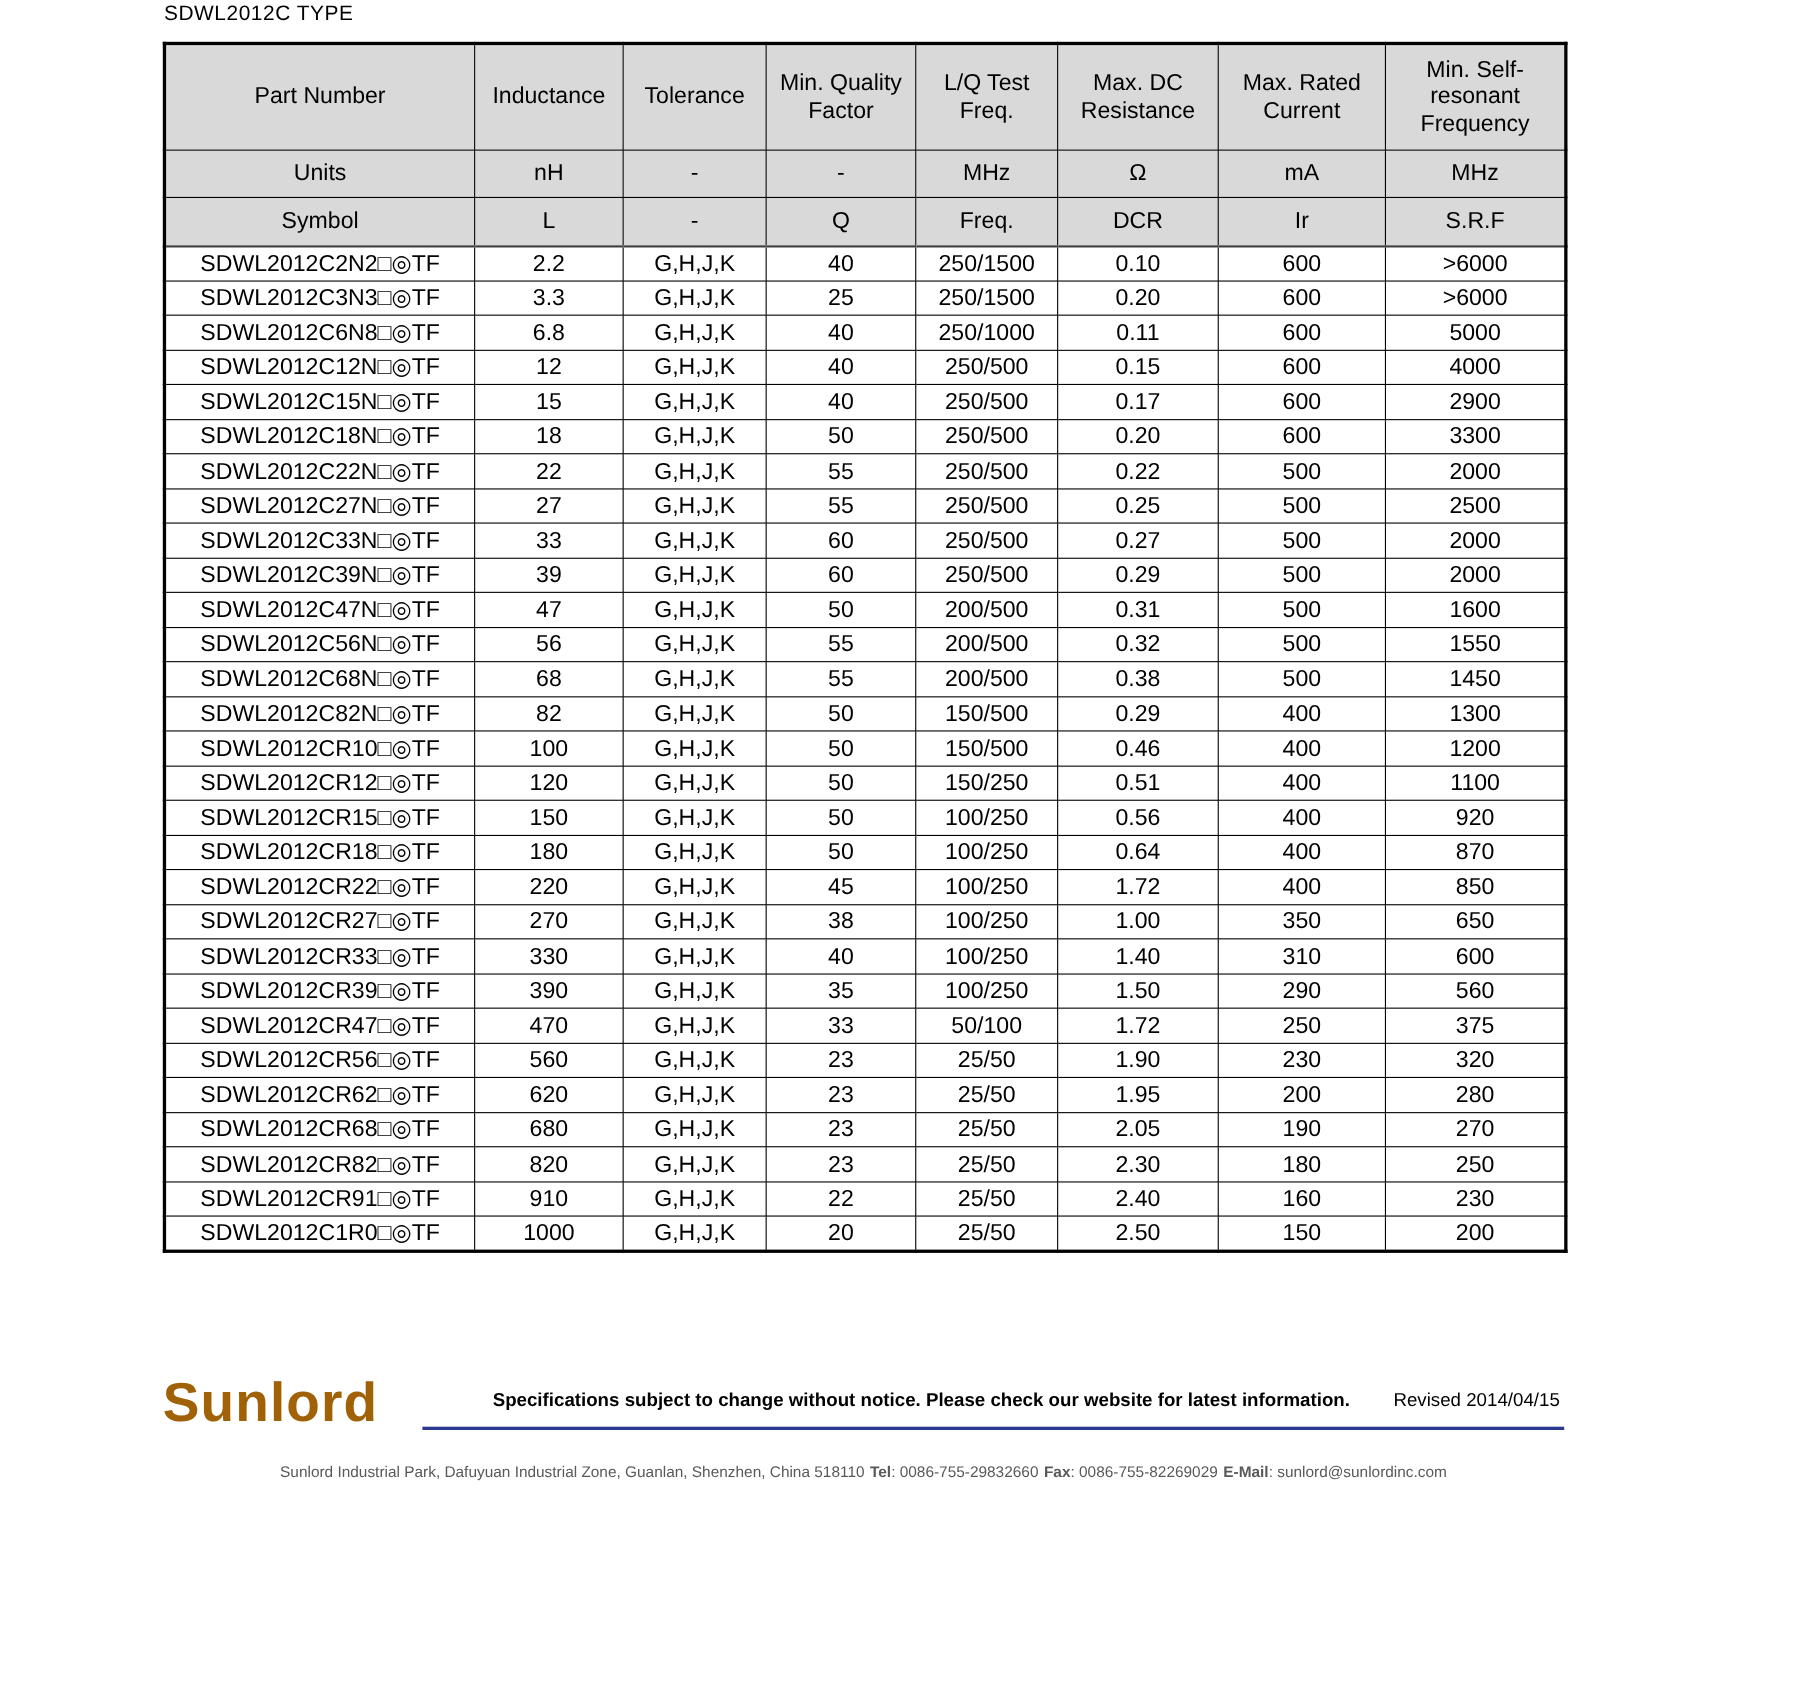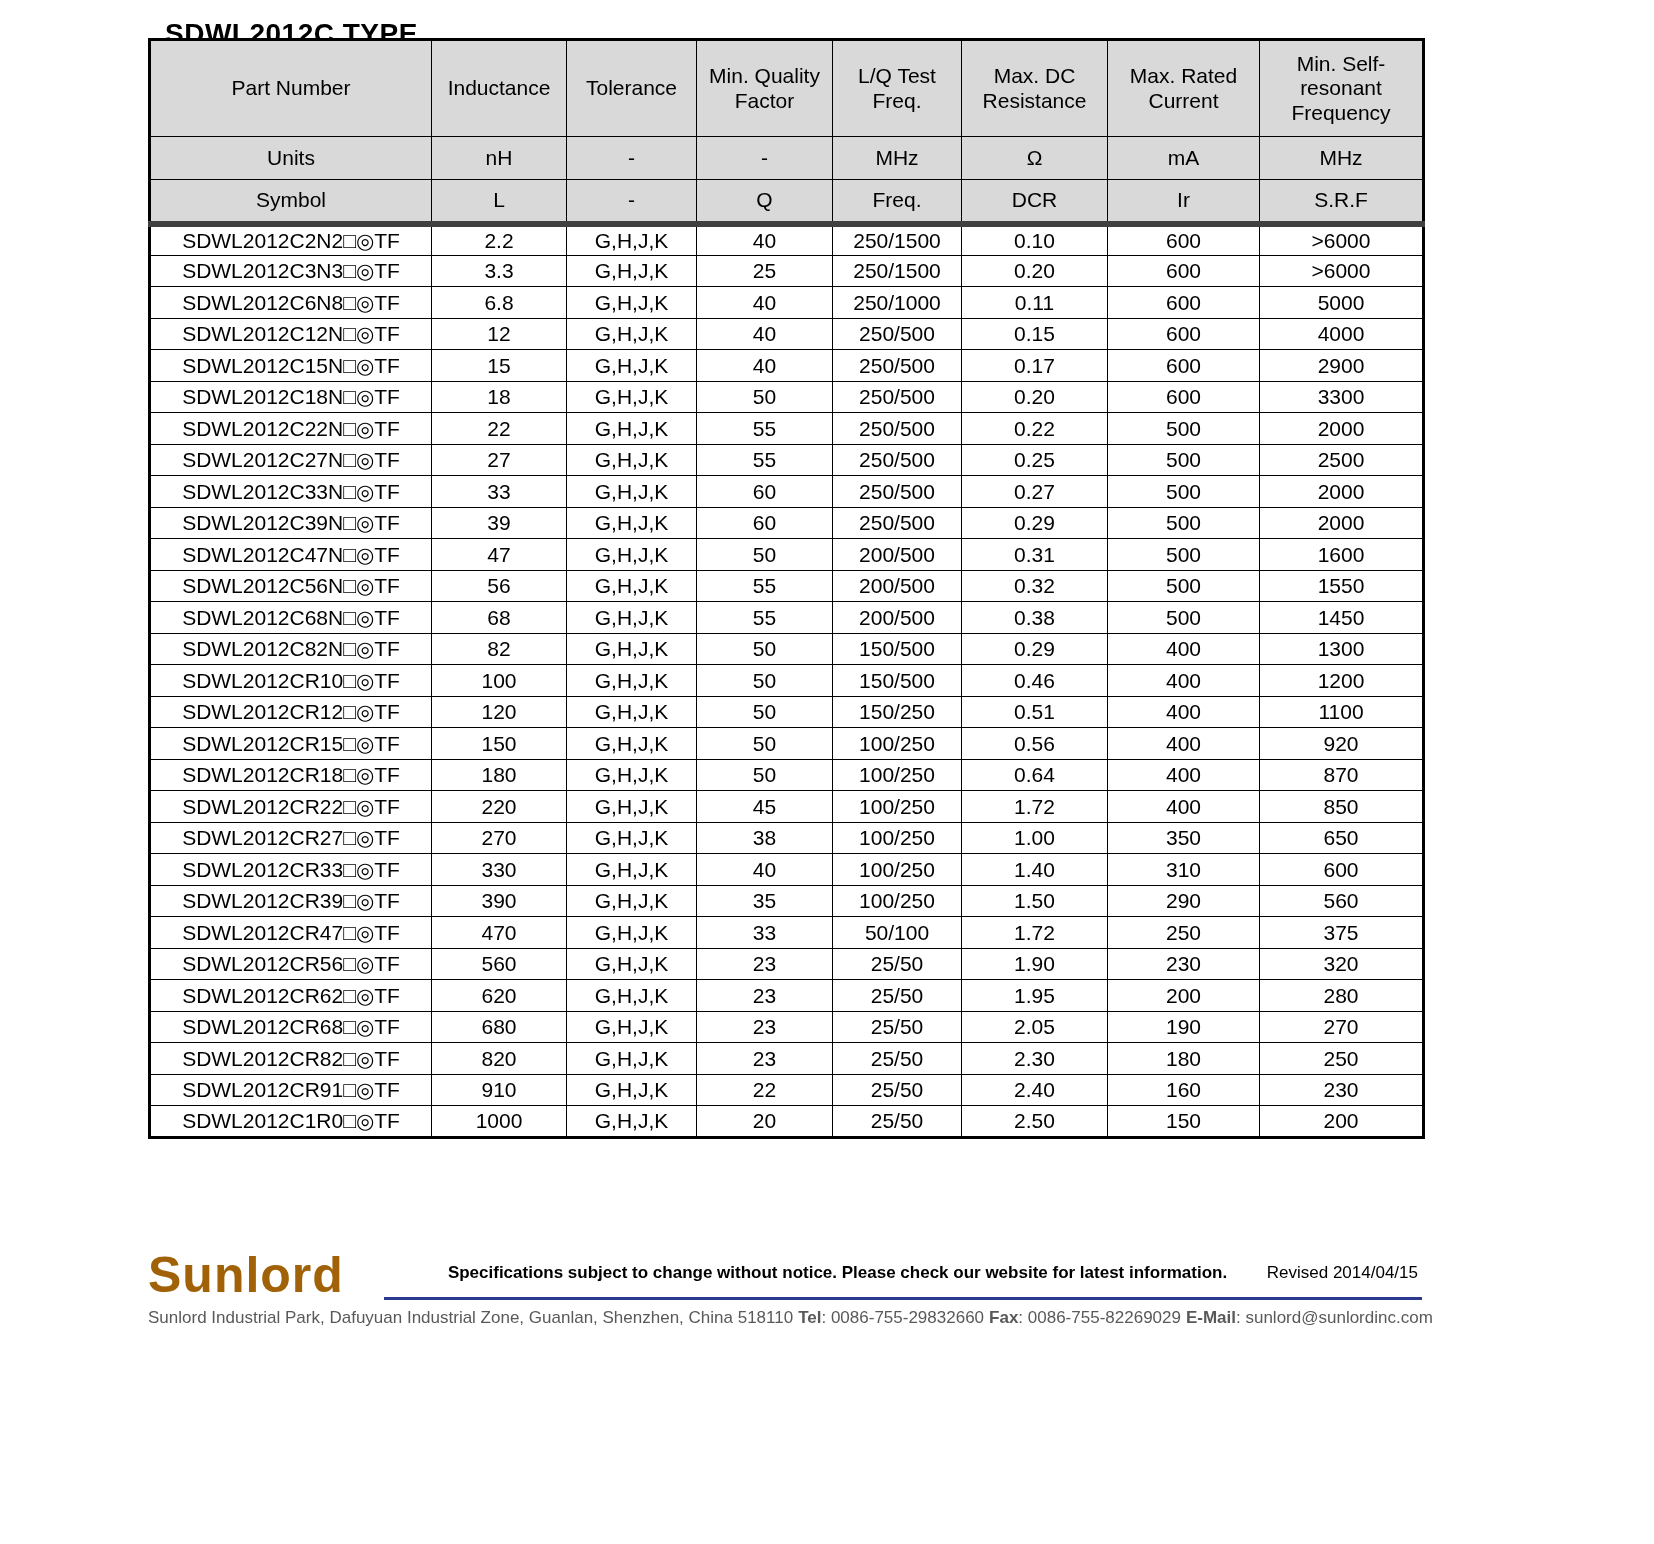--- a/index.html
+++ b/index.html
@@ -2,54 +2,54 @@
 <html><head>
 <meta charset="utf-8">
 <style>
   * { box-sizing: border-box; }
   html, body { margin: 0; padding: 0; background: #fff; }
   body { font-family: "Liberation Sans", "DejaVu Sans", sans-serif; color: #000; }
 
   .page { position: relative; width: 1654px; height: 1544px; background: #fff; overflow: hidden; }
 
   .title {
-    position: absolute; left: 149px; top: 2px; margin: 16px;
-    font-size: 28px; font-weight: bold; letter-spacing: 0.5px; color: #000;
+    position: absolute; left: 149px; top: 2px; margin: 0;
+    font-size: 19px; font-weight: normal; letter-spacing: 0.5px; color: #000;
   }
 
   .spec-table {
     position: absolute; left: 148px; top: 38px; width: 1274px;
     border-collapse: collapse; table-layout: fixed;
     border: 3px solid #000;
   }
   .spec-table td {
     border: 1px solid #000; text-align: center; vertical-align: middle;
     padding: 0 2px; font-size: 21px; line-height: 1.15; overflow: hidden;
     color: #000;
   }
   .head-row td   { background: #d9d9d9; height: 97px; }
   .units-row td  { background: #d9d9d9; height: 43px; }
-  .symbol-row td { background: #d9d9d9; height: 44px; border-bottom: 6px solid #404040; }
+  .symbol-row td { background: #d9d9d9; height: 44px; border-bottom: 2px solid #404040; }
   .data-row td   { background: #fff; height: 31.5px; line-height: 1; }
 
   .footer { position: absolute; left: 148px; top: 1250px; width: 1274px; }
   .footer-top { display: flex; align-items: flex-end; }
   .logo {
     font-size: 50px; font-weight: bold; color: #a16207; line-height: 1;
     letter-spacing: 1px; padding-right: 40px; white-space: nowrap;
   }
   .note-wrap {
     flex: 1; display: flex; justify-content: space-between; align-items: flex-end;
     border-bottom: 3px solid #2b3990; padding: 0 4px 14px 64px;
   }
   .note { font-size: 17px; font-weight: bold; color: #000; }
   .revised { font-size: 17px; font-weight: normal; color: #000; margin-left: 24px; white-space: nowrap; }
 
   .address-line {
-    margin-top: 8px; text-align: center; font-size: 17px; color: #595959;
+    margin-top: 30px; text-align: center; font-size: 14px; color: #595959;
     white-space: nowrap;
   }
   .address-line .lbl { font-weight: bold; margin-left: 5px; }
 </style>
 </head>
 <body>
 
 <div class="page">
 
   <h1 class="title">SDWL2012C TYPE</h1>

